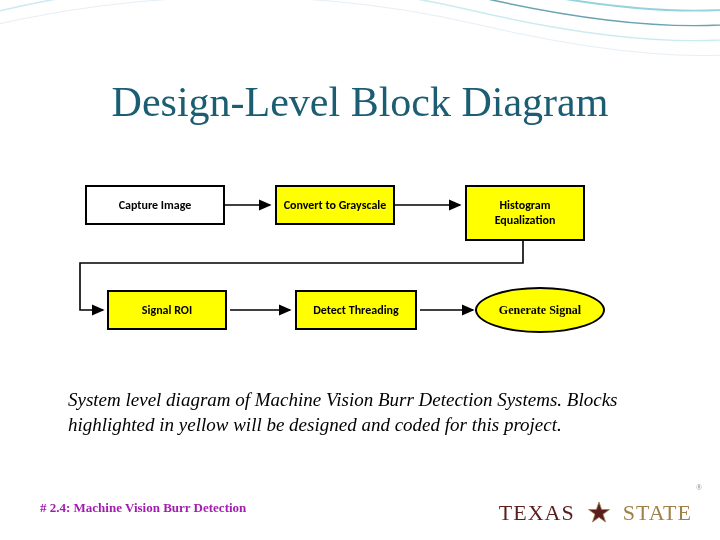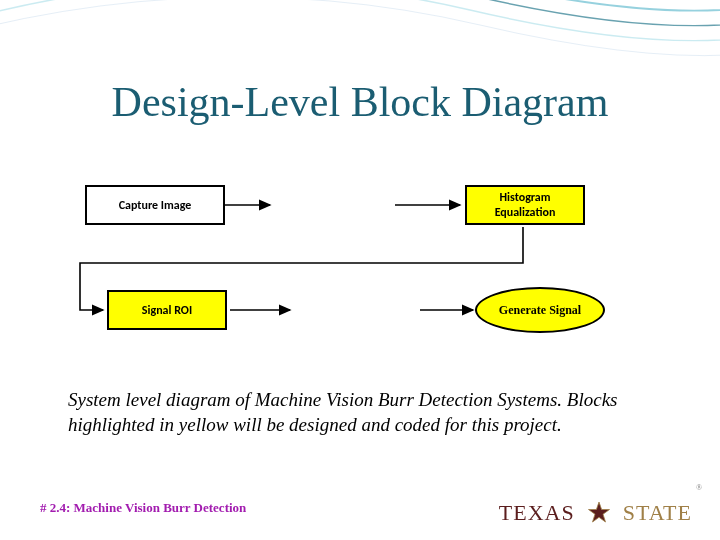--- a/index.html
+++ b/index.html
@@ -149,25 +149,31 @@
 
     <polyline points="448,52 448,88 5,88 5,135 28,135" fill="none" stroke="#000" stroke-width="1.6" marker-end="url(#arrow)"></polyline>
 
     <line x1="155" y1="135" x2="215" y2="135" stroke="#000" stroke-width="1.6" marker-end="url(#arrow)"></line>
     <line x1="345" y1="135" x2="398" y2="135" stroke="#000" stroke-width="1.6" marker-end="url(#arrow)"></line>
   </svg>
 
   <div class="block white" style="left:10px; top:10px; width:140px; height:40px;">
     <span>Capture Image</span>
   </div>
-  <div class="block yellow" style="left:390px; top:10px; width:120px; height:40px;">
+  <div class="block yellow" style="left:200px; top:10px; width:120px; height:40px;">
+    <span>Convert to Grayscale</span>
+  </div>
+  <div class="block yellow" style="left:390px; top:10px; width:120px; height:56px;">
     <span>Histogram Equalization</span>
   </div>
   <div class="block yellow" style="left:32px; top:115px; width:120px; height:40px;">
     <span>Signal ROI</span>
+  </div>
+  <div class="block yellow" style="left:220px; top:115px; width:122px; height:40px;">
+    <span>Detect Threading</span>
   </div>
   <div class="oval yellow" style="left:400px; top:112px; width:130px; height:46px;font-family:Liberation Serif, serif;">
     <span>Generate Signal</span>
   </div>
 </div>
 
 <div class="caption">System level diagram of Machine Vision Burr Detection Systems. Blocks highlighted in yellow will be designed and coded for this project.</div>
 
 <div class="footer-ref"># 2.4: Machine Vision Burr Detection</div>
 

